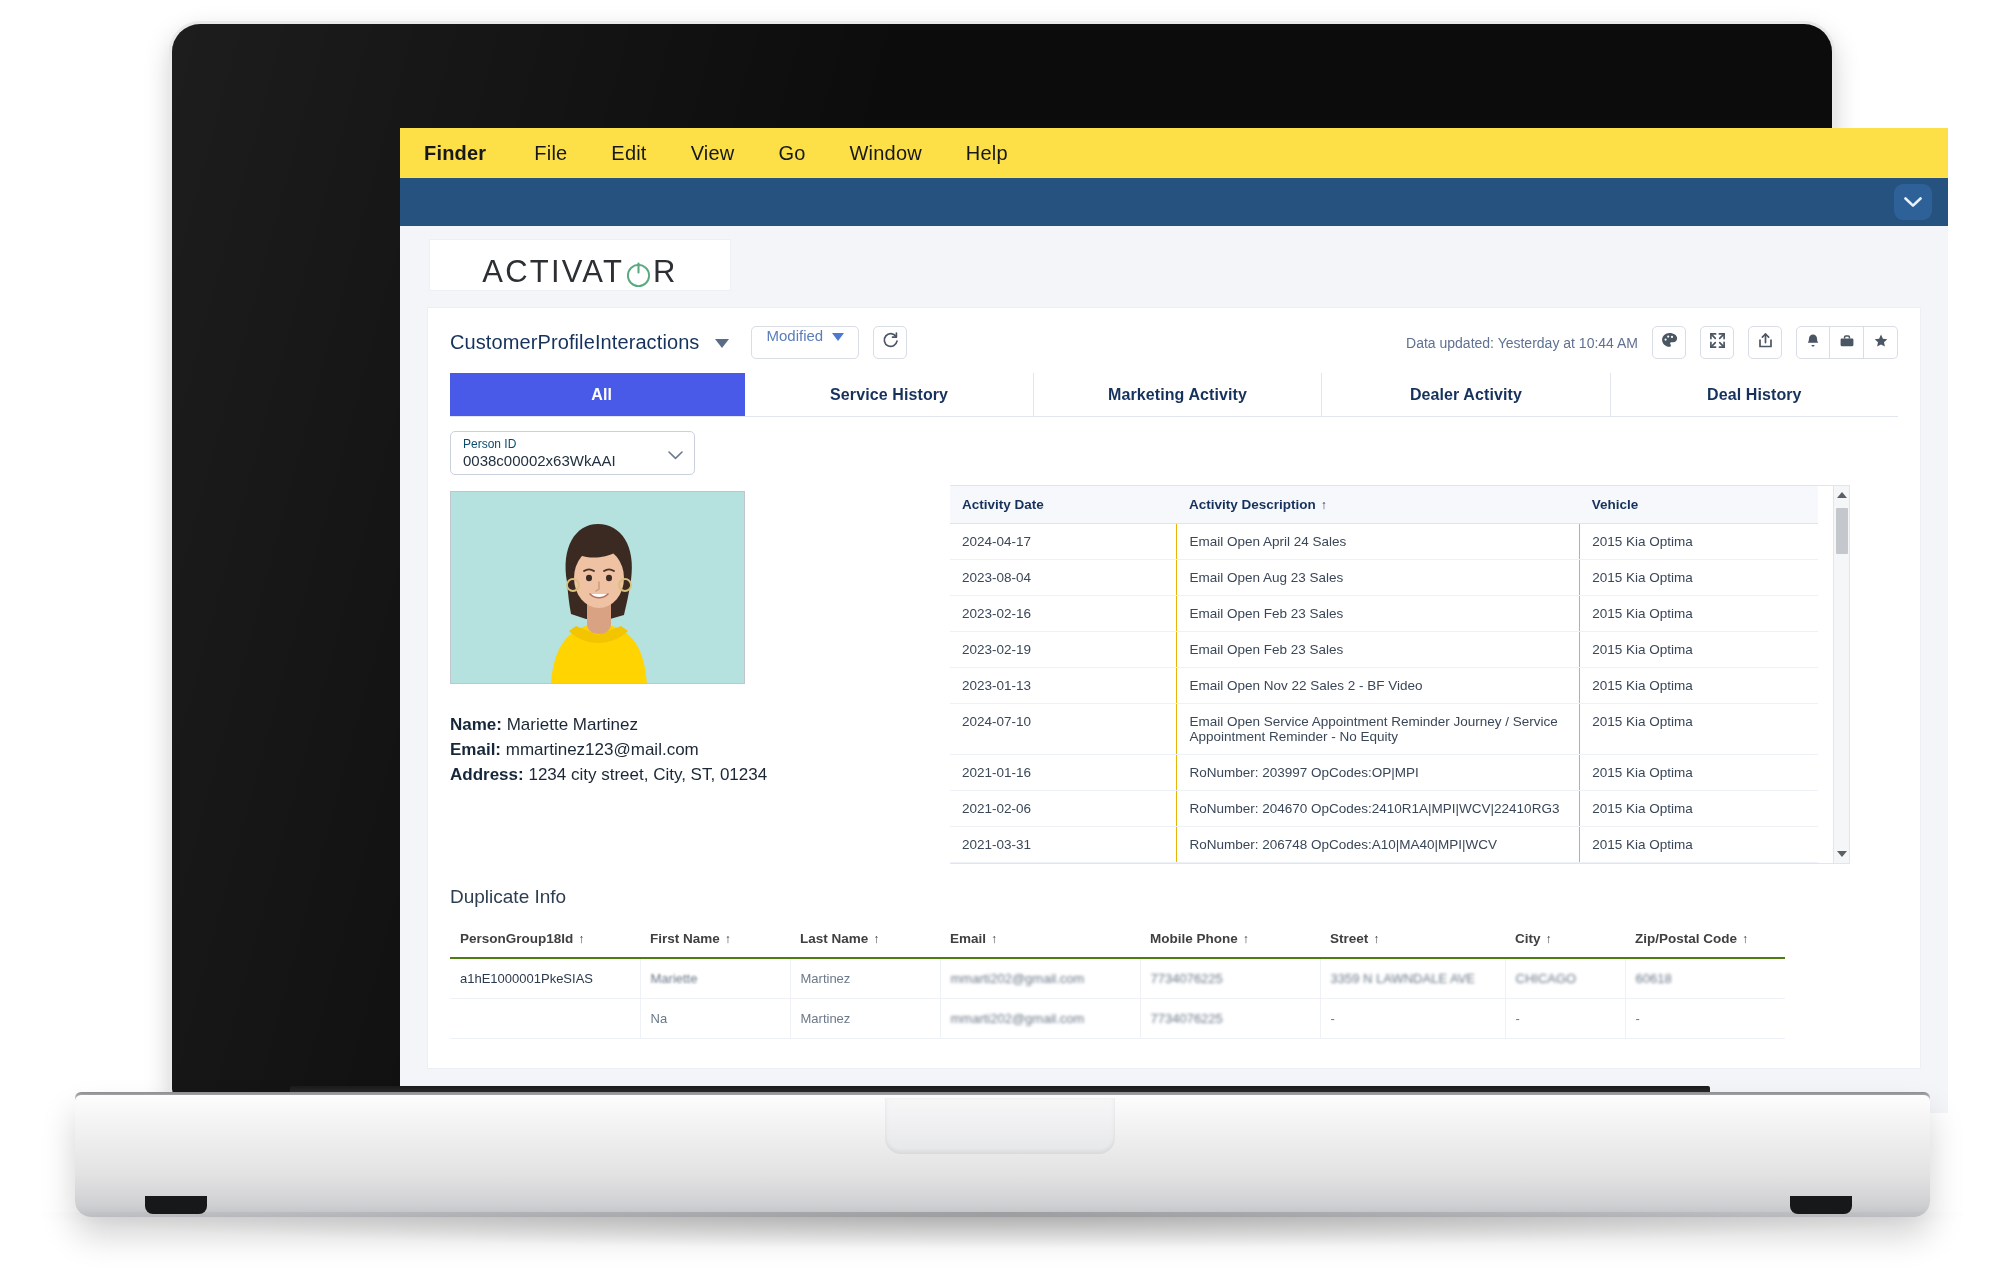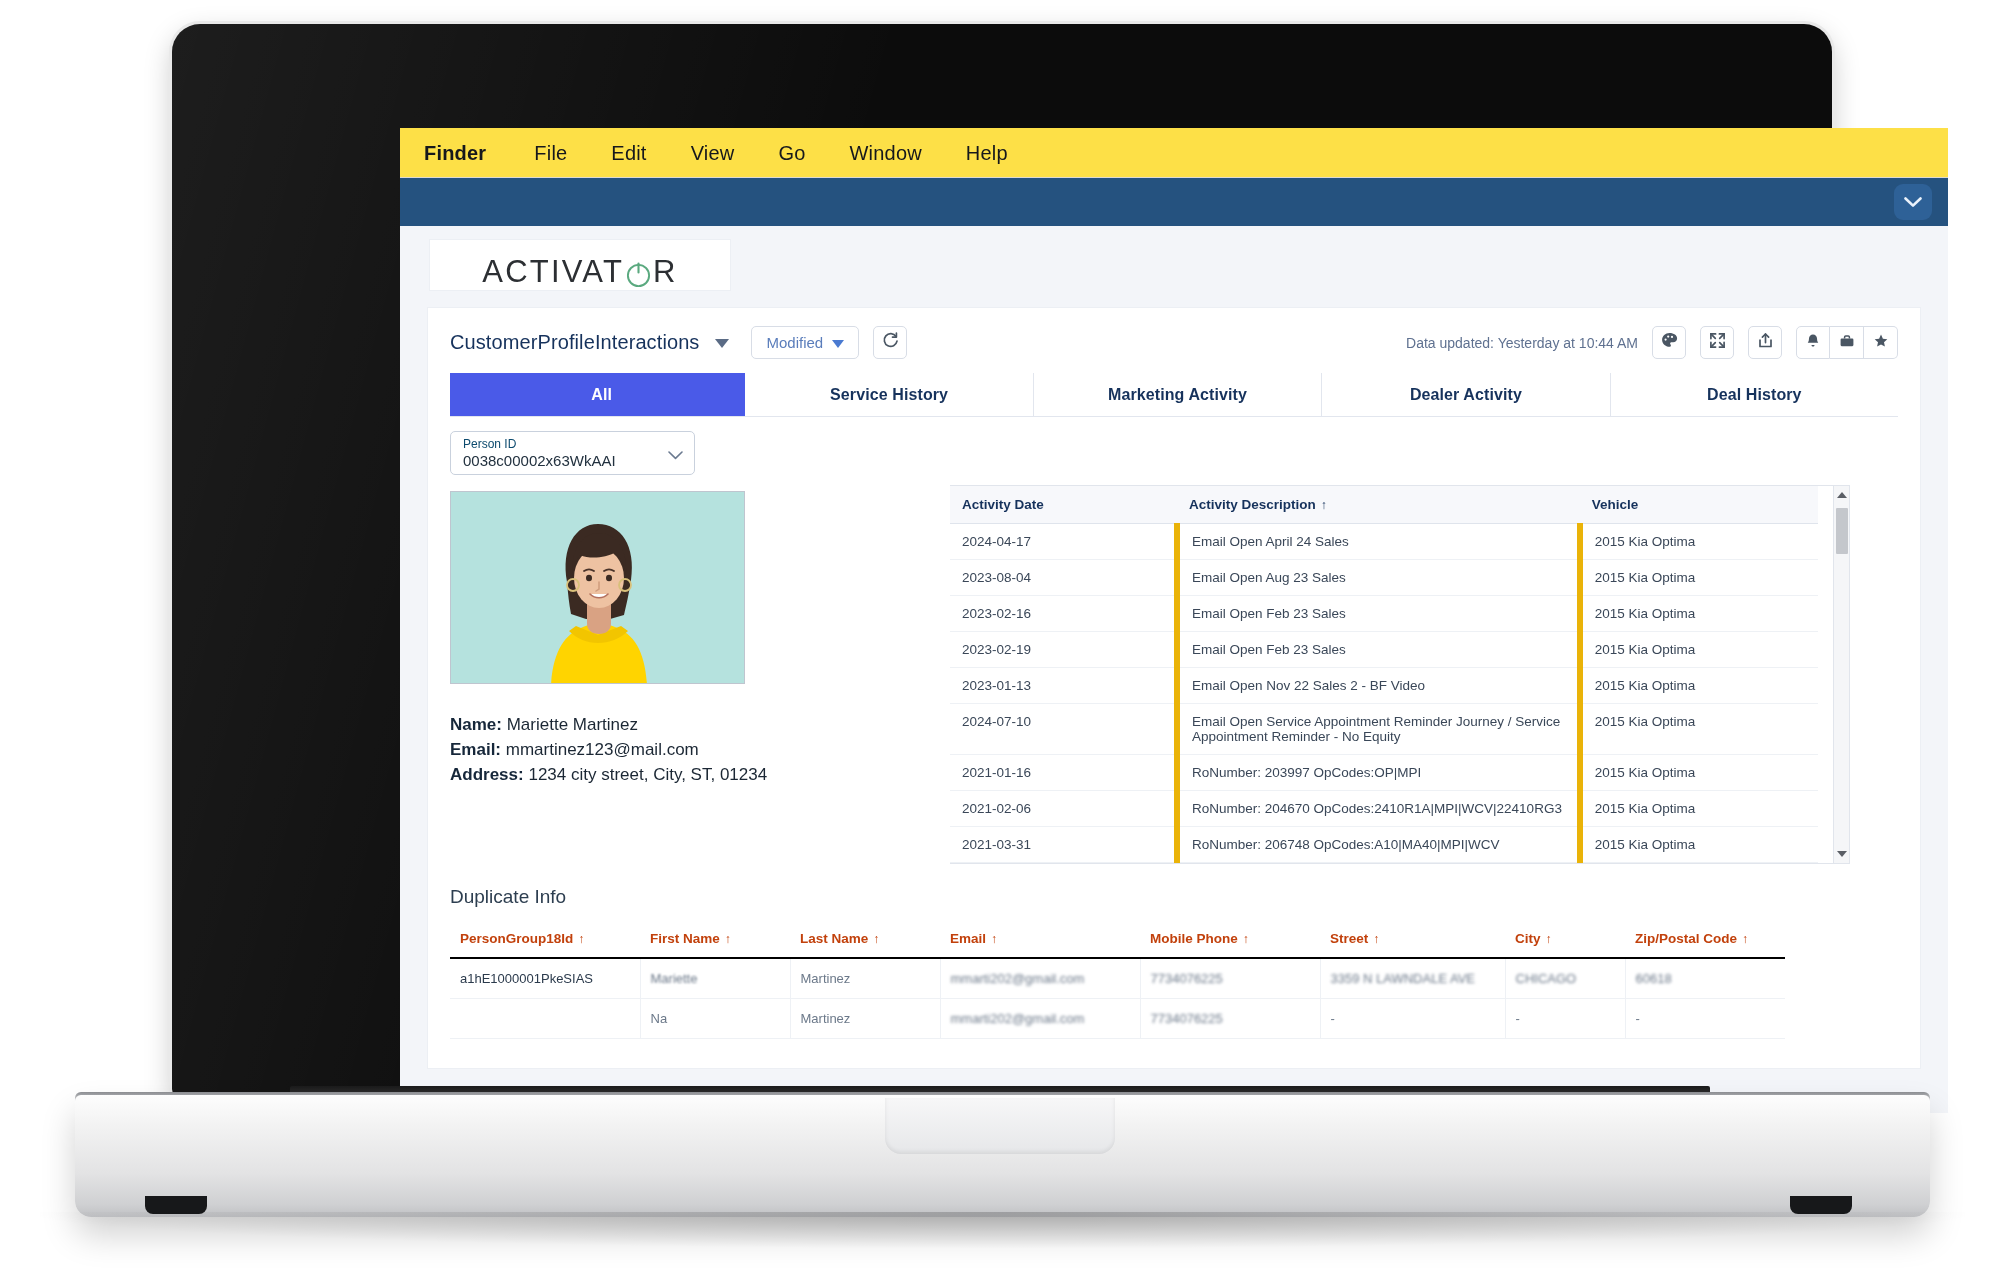--- a/index.html
+++ b/index.html
@@ -120,21 +120,21 @@
     display:flex; align-items:center; padding:18px 22px 6px 22px;
   }
   .ds-name{
     font-size:20px; color:#16325c; letter-spacing:.1px;
   }
   .caret-btn{
     margin-left:16px; cursor:pointer; display:flex; align-items:center;
   }
   .pill{
     margin-left:22px; border:1px solid #d8dde6; border-radius:5px;
-    height:33px; padding:0 14px; display:flex; align-items:center; gap:9px;
+    height:33px; padding:0 14px; display:flex; gap:9px;
     background:#fff; cursor:pointer;
   }
   .pill .lbl{ font-size:15px; color:#5a7dbb; }
   .refresh-btn{
     margin-left:14px; width:34px; height:33px; border:1px solid #d8dde6;border-radius:5px;
     display:flex;align-items:center;justify-content:center; background:#fff; cursor:pointer;
   }
   .toolbar-right{ margin-left:auto; display:flex; align-items:center; gap:14px;}
   .upd{ font-size:14px; color:#5f7190; }
   .ibtn{
@@ -183,21 +183,21 @@
     border:1px solid #e1e5ec; border-left:none; background:#fff; position:relative;
     width:900px;
   }
   table.act{ border-collapse:collapse; width:868px; table-layout:fixed; }
   table.act th{
     background:#f7f8fb; text-align:left; font-size:13.5px; font-weight:bold; color:#16325c;
     padding:11px 12px; border-bottom:1px solid #dfe4ec; white-space:nowrap;
   }
   table.act td{
     font-size:13.5px; color:#3a4758; padding:10px 12px;
-    border-bottom:1px solid #eef1f5; border-right:6px solid #eab308;
+    border-bottom:1px solid #eef1f5; border-right:1px solid #eab308;
     vertical-align:top;
   }
   table.act td:last-child{ border-right:none; }
   table.act th:nth-child(1), table.act td:nth-child(1){ width:200px; }
   table.act th:nth-child(2), table.act td:nth-child(2){ width:355px; }
   table.act th:nth-child(3), table.act td:nth-child(3){ width:210px; }
   .sort-up{ font-size:12px; margin-left:5px; }
 
   .vscroll{
     position:absolute; right:0; top:0; width:16px; height:100%;
@@ -208,22 +208,22 @@
   }
   .vscroll .ar{ position:absolute; left:3px; width:0;height:0; }
   .vscroll .ar.up{ top:6px; border-left:5px solid transparent;border-right:5px solid transparent;border-bottom:6px solid #5b5f66;}
   .vscroll .ar.dn{ bottom:6px; border-left:5px solid transparent;border-right:5px solid transparent;border-top:6px solid #5b5f66;}
 
   
   .dup-title{ margin:22px 0 12px 22px; font-size:19px; color:#2d3e50; }
   .dup-wrap{ margin:0 22px; }
   table.dup{ border-collapse:collapse; width:1335px; table-layout:fixed;}
   table.dup th{
-    background:#ffffff; text-align:left; font-size:13.5px; font-weight:bold; color:#c2410c;
-    padding:11px 10px; border-bottom:2px solid #000000; white-space:nowrap;
+    background:#ffffff; text-align:left; font-size:13.5px; font-weight:bold; color:#404040;
+    padding:11px 10px; border-bottom:2px solid #4d7c0f; white-space:nowrap;
   }
   table.dup td{
     font-size:13px; color:#6b7889; padding:11px 10px;
     border-bottom:1px solid #eef1f5; border-right:1px solid #eef1f5;
     height:40px;
   }
   table.dup td:last-child{ border-right:none; }
   table.dup th:nth-child(1), table.dup td:nth-child(1){ width:190px; }
   table.dup th:nth-child(2), table.dup td:nth-child(2){ width:150px; }
   table.dup th:nth-child(3), table.dup td:nth-child(3){ width:150px; }

